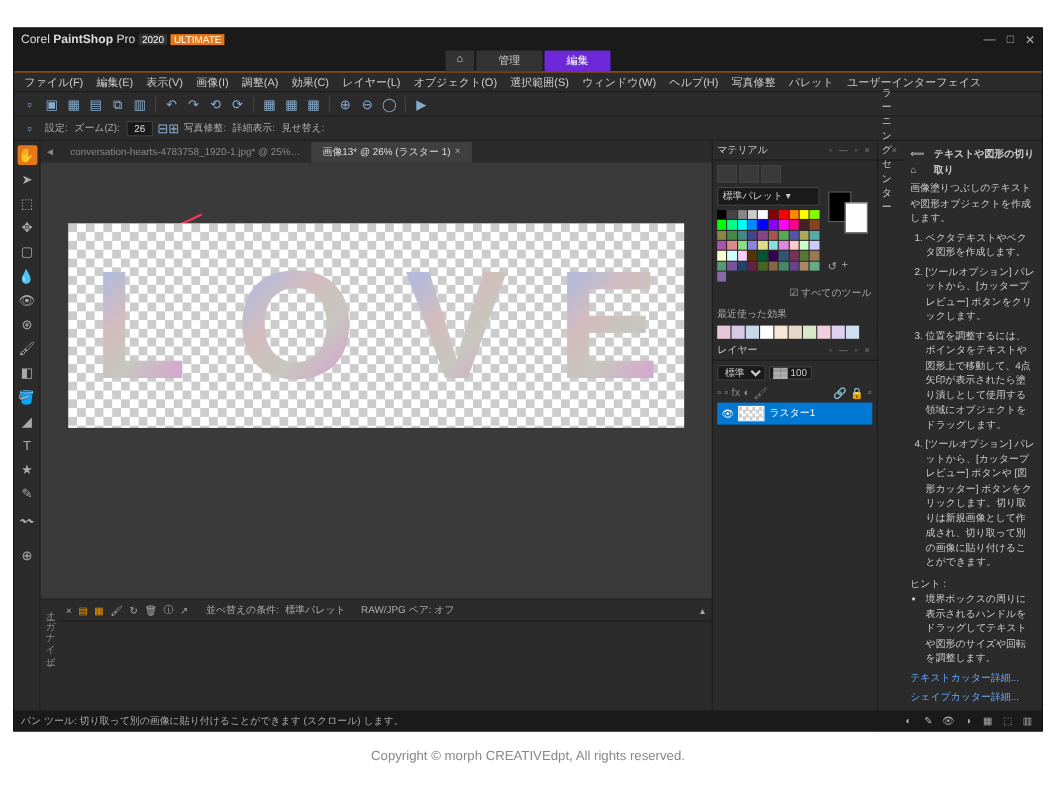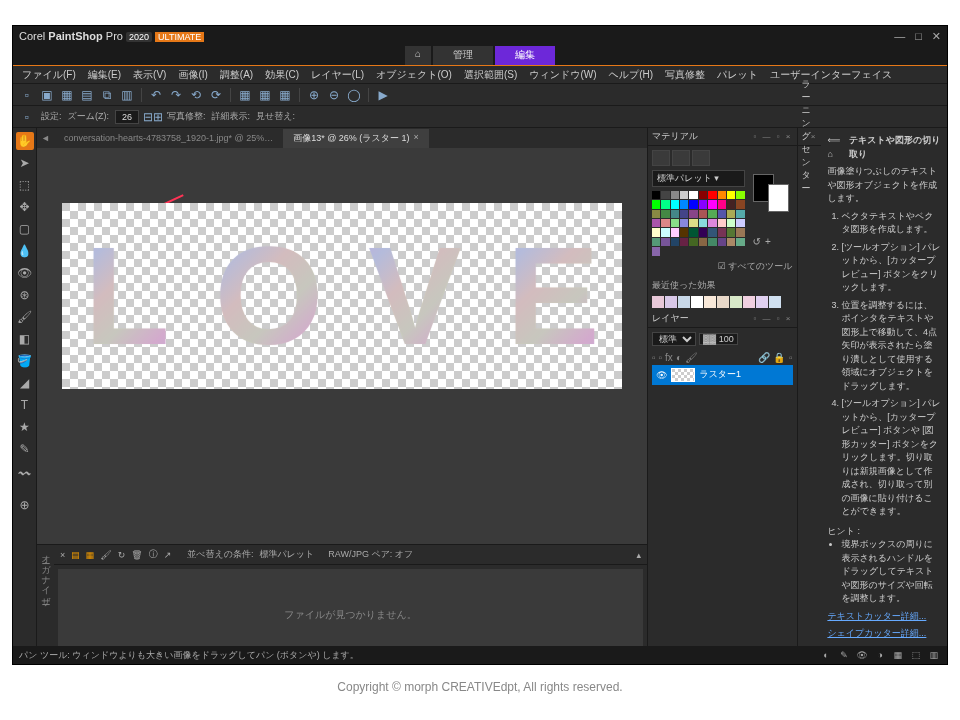--- a/index.html
+++ b/index.html
@@ -67,21 +67,21 @@
 .layer-controls select{background:#1a1a1a;color:#ccc;border:1px solid #444;font-size:9px;padding:0 2px}
 .layer-opacity{background:#1a1a1a;color:#ccc;padding:0 3px;border:1px solid #444;font-size:9px}
 .layer-toolbar{display:flex;gap:3px;padding:2px 0;font-size:10px;color:#888;justify-content:space-between}
 .layer-item{background:#0078d4;padding:3px 4px;display:flex;align-items:center;gap:4px;font-size:9px;color:#fff}
 .layer-thumb{width:24px;height:14px;background:repeating-conic-gradient(#fff 0 25%,#ccc 0 50%) 0 0/6px 6px;border:1px solid #fff}
 .learning-body{padding:6px;font-size:9px;color:#ccc;line-height:1.5;overflow:auto}
 .learning-body .back{display:flex;align-items:center;gap:4px;margin-bottom:4px;font-size:9px}
 .learning-body ol{padding-left:14px;margin:4px 0}
 .learning-body ol li{margin-bottom:4px;font-size:9px}
 .learning-body .hint{margin-top:6px}
-.learning-body .link{color:#6af;text-decoration:underline;display:block;margin-top:4px}
+.learning-body .link{color:#6af;display:block;margin-top:4px}
 .statusbar{height:18px;background:#1a1a1a;display:flex;align-items:center;justify-content:space-between;padding:0 6px;font-size:9px;color:#aaa;position:absolute;bottom:0;left:0;right:0}
 .status-icons{display:flex;gap:4px}
 .status-icons .si{width:14px;height:14px;display:flex;align-items:center;justify-content:center}
 .copyright{text-align:center;color:#888;font-size:12px;margin-top:15px}
 </style>
 </head>
 <body>
 
 <div class="outer">
 <div class="app">
@@ -213,23 +213,20 @@
           <span style="color:#e90">▦</span>
           <span>🖌</span>
           <span>↻</span>
           <span>🗑</span>
           <span>ⓘ</span>
           <span>↗</span>
           <span style="margin-left:10px">並べ替えの条件:</span>
           <span>標準パレット</span>
           <span style="margin-left:8px">RAW/JPG ペア: オフ</span>
           <span style="margin-left:auto">▴</span>
-        </div>
-        <div class="org-content">
-          <span>ファイルが見つかりません。</span>
         </div>
       </div>
     </div>
   </div>
 
   <div class="rightpanels">
     <div class="rp-row">
       <div class="rp-col1">
         <div class="panel-header">
           <span>マテリアル</span>
@@ -386,21 +383,21 @@
                 </ul>
           <a class="link">テキストカッター詳細...</a>
           <a class="link">シェイプカッター詳細...</a>
         </div>
       </div>
     </div>
   </div>
 </div>
 
 <div class="statusbar">
-  <span>パン ツール: ウィンドウよりも大きい画像をドラッグしてパン (ボタンや) します。</span>
+  <span>パン ツール: 切り取って別の画像に貼り付けることができます (スクロール) します。</span>
   <div class="status-icons">
     <div class="si">◐</div>
     <div class="si">✎</div>
     <div class="si">👁</div>
     <div class="si">◑</div>
     <div class="si">▦</div>
     <div class="si">⬚</div>
     <div class="si">▥</div>
   </div>
 </div>

